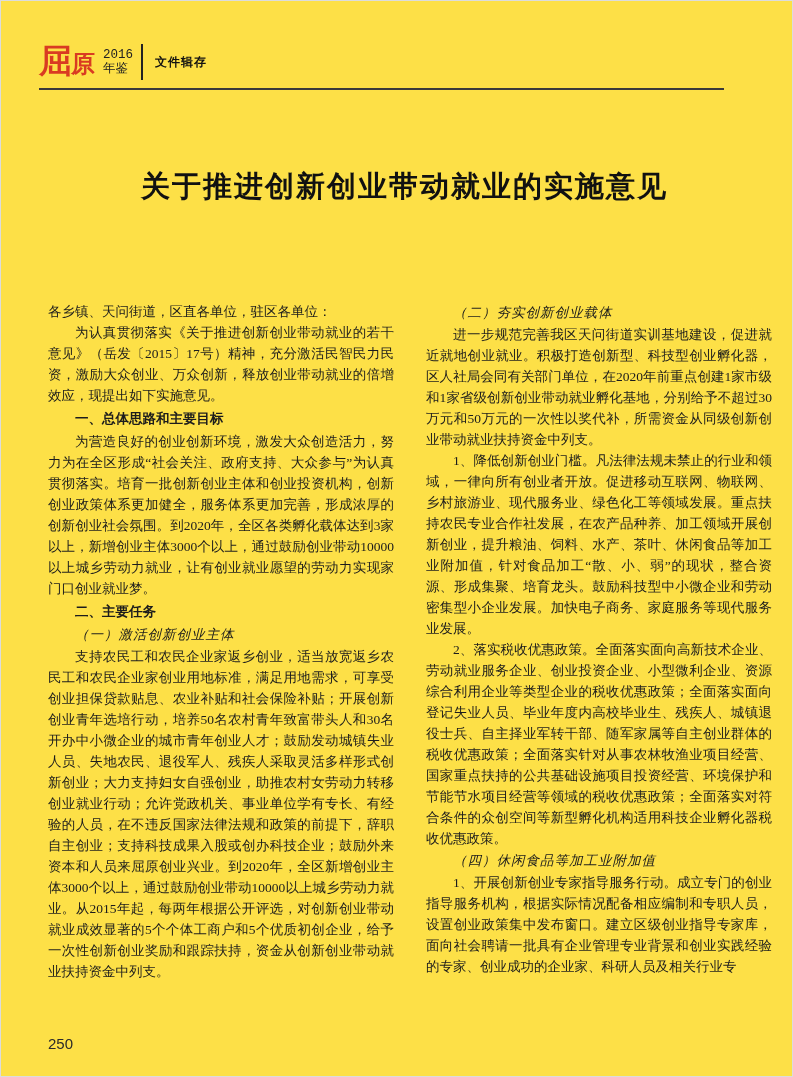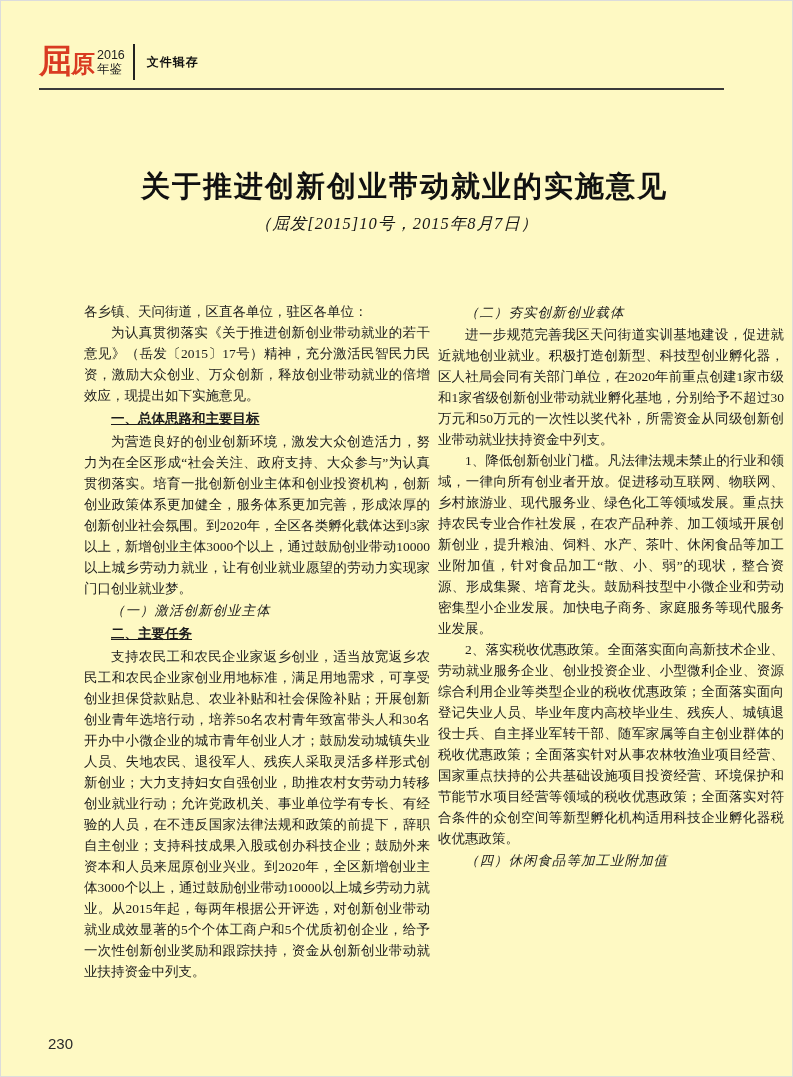--- a/index.html
+++ b/index.html
@@ -1,21 +1,21 @@
 <!DOCTYPE html>
 <html><head>
 <meta charset="utf-8">
 <style>
   html, body { margin: 0; padding: 0; background: #f2f2f2; }
   .page {
     position: relative;
     width: 793px;
     height: 1077px;
     margin: 0 auto;
-    background: #fef9c3;
+    background: #fde047;
     border: 1px solid #dcdcdc;
     box-sizing: border-box;
     color: #1c1c1c;
     font-family: "Liberation Serif", "DejaVu Serif", serif;
     overflow: hidden;
   }
 
   
   .header {
     position: absolute;
@@ -33,25 +33,25 @@
     font-weight: bold;
     font-size: 24px;
     line-height: 38px;
     letter-spacing: -1px;
     font-family: "Liberation Sans", "DejaVu Sans", sans-serif;
   }
   .logo-main::first-letter { font-size: 33px; }
   .logo-yearblock {
     display: flex;
     flex-direction: column;
-    margin-left: 3px;
+    margin-left: 9px;
     font-size: 12.5px;
     line-height: 14px;
     color: #222;
-    font-family: Liberation Sans, sans-serif;
+    font-family: Liberation Mono, monospace;
   }
   .logo-divider {
     width: 2px;
     height: 36px;
     background: #222;
     margin: 0 12px 0 8px;
   }
   .section-title {
     font-family: "Liberation Sans", "DejaVu Sans", sans-serif;
     font-weight: bold;
@@ -91,38 +91,36 @@
     color: #161616;
   }
 
   
   .columns {
     position: absolute;
     top: 300px;
     left: 47px;
     width: 708px;
     display: flex;
-    gap: 8px;
-    margin-left: 36px;
+    gap: 32px;
   }
   .column {
     width: 346px;
     flex: 0 0 346px;
     font-size: 13.5px;
     line-height: 21px;
     text-align: justify;
   }
   .block { margin: 0; }
   .block-body, .block-h1, .block-h2 { text-indent: 2em; }
   .block-salutation { text-indent: 0; }
   .block-h1 {
     font-family: "Liberation Sans", "DejaVu Sans", sans-serif;
     font-weight: bold;
     margin: 2px 0;
-    text-decoration: underline;
   }
   .block-h2 {
     font-style: italic;
     letter-spacing: 1px;
     margin: 1px 0;
   }
 
   
   .page-number {
     position: absolute;
@@ -145,36 +143,36 @@
         <span>2016</span>
         <span>年鉴</span>
       </span>
       <span class="logo-divider"></span>
       <span class="section-title">文件辑存</span>
     </div>
     <div class="header-rule"></div>
   </div>
 
   <h1 class="doc-title">关于推进创新创业带动就业的实施意见</h1>
-  <div class="doc-subtitle">（屈发[2015]10号，2015年8月7日）</div>
 
   <div class="columns">
     <div class="column">
         <p class="block block-salutation">各乡镇、天问街道，区直各单位，驻区各单位：</p>
         <p class="block block-body">为认真贯彻落实《关于推进创新创业带动就业的若干意见》（岳发〔2015〕17号）精神，充分激活民智民力民资，激励大众创业、万众创新，释放创业带动就业的倍增效应，现提出如下实施意见。</p>
         <p class="block block-h1">一、总体思路和主要目标</p>
         <p class="block block-body">为营造良好的创业创新环境，激发大众创造活力，努力为在全区形成“社会关注、政府支持、大众参与”为认真贯彻落实。培育一批创新创业主体和创业投资机构，创新创业政策体系更加健全，服务体系更加完善，形成浓厚的创新创业社会氛围。到2020年，全区各类孵化载体达到3家以上，新增创业主体3000个以上，通过鼓励创业带动10000以上城乡劳动力就业，让有创业就业愿望的劳动力实现家门口创业就业梦。</p>
+        <p class="block block-h1">二、主要任务</p>
         <p class="block block-h2">（一）激活创新创业主体</p>
-        <p class="block block-h1">二、主要任务</p>
         <p class="block block-body">支持农民工和农民企业家返乡创业，适当放宽返乡农民工和农民企业家创业用地标准，满足用地需求，可享受创业担保贷款贴息、农业补贴和社会保险补贴；开展创新创业青年选培行动，培养50名农村青年致富带头人和30名开办中小微企业的城市青年创业人才；鼓励发动城镇失业人员、失地农民、退役军人、残疾人采取灵活多样形式创新创业；大力支持妇女自强创业，助推农村女劳动力转移创业就业行动；允许党政机关、事业单位学有专长、有经验的人员，在不违反国家法律法规和政策的前提下，辞职自主创业；支持科技成果入股或创办科技企业；鼓励外来资本和人员来屈原创业兴业。到2020年，全区新增创业主体3000个以上，通过鼓励创业带动10000以上城乡劳动力就业。从2015年起，每两年根据公开评选，对创新创业带动就业成效显著的5个个体工商户和5个优质初创企业，给予一次性创新创业奖励和跟踪扶持，资金从创新创业带动就业扶持资金中列支。</p>
       </div>
     <div class="column">
         <p class="block block-h2">（二）夯实创新创业载体</p>
         <p class="block block-body">进一步规范完善我区天问街道实训基地建设，促进就近就地创业就业。积极打造创新型、科技型创业孵化器，区人社局会同有关部门单位，在2020年前重点创建1家市级和1家省级创新创业带动就业孵化基地，分别给予不超过30万元和50万元的一次性以奖代补，所需资金从同级创新创业带动就业扶持资金中列支。</p>
         <p class="block block-body">1、降低创新创业门槛。凡法律法规未禁止的行业和领域，一律向所有创业者开放。促进移动互联网、物联网、乡村旅游业、现代服务业、绿色化工等领域发展。重点扶持农民专业合作社发展，在农产品种养、加工领域开展创新创业，提升粮油、饲料、水产、茶叶、休闲食品等加工业附加值，针对食品加工“散、小、弱”的现状，整合资源、形成集聚、培育龙头。鼓励科技型中小微企业和劳动密集型小企业发展。加快电子商务、家庭服务等现代服务业发展。</p>
         <p class="block block-body">2、落实税收优惠政策。全面落实面向高新技术企业、劳动就业服务企业、创业投资企业、小型微利企业、资源综合利用企业等类型企业的税收优惠政策；全面落实面向登记失业人员、毕业年度内高校毕业生、残疾人、城镇退役士兵、自主择业军转干部、随军家属等自主创业群体的税收优惠政策；全面落实针对从事农林牧渔业项目经营、国家重点扶持的公共基础设施项目投资经营、环境保护和节能节水项目经营等领域的税收优惠政策；全面落实对符合条件的众创空间等新型孵化机构适用科技企业孵化器税收优惠政策。</p>
         <p class="block block-h2">（四）休闲食品等加工业附加值</p>
+        <p class="block block-body">1、开展创新创业专家指导服务行动。成立专门的创业指导服务机构，根据实际情况配备相应编制和专职人员，设置创业政策集中发布窗口。建立区级创业指导专家库，面向社会聘请一批具有企业管理专业背景和创业实践经验的专家、创业成功的企业家、科研人员及相关行业专</p>
       </div>
   </div>
 
-  <div class="page-number">230</div>
+  <div class="page-number">250</div>
 
 </div>
 
 </body></html>

